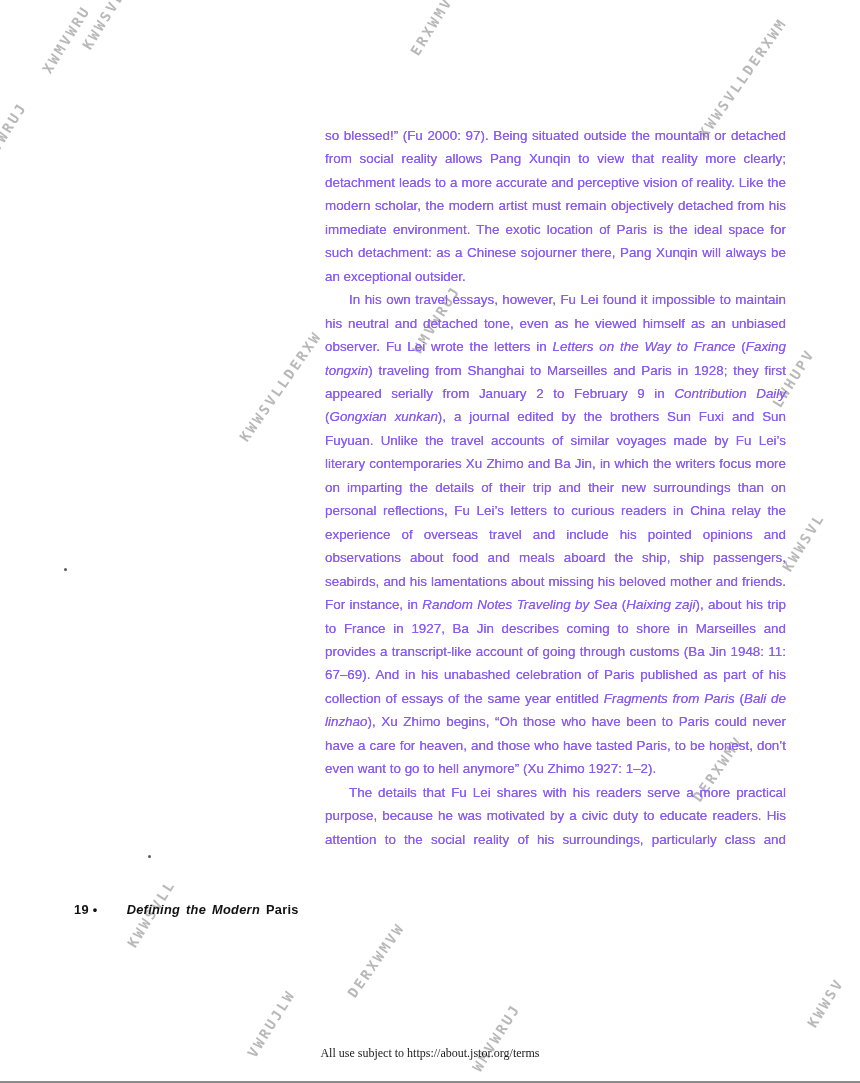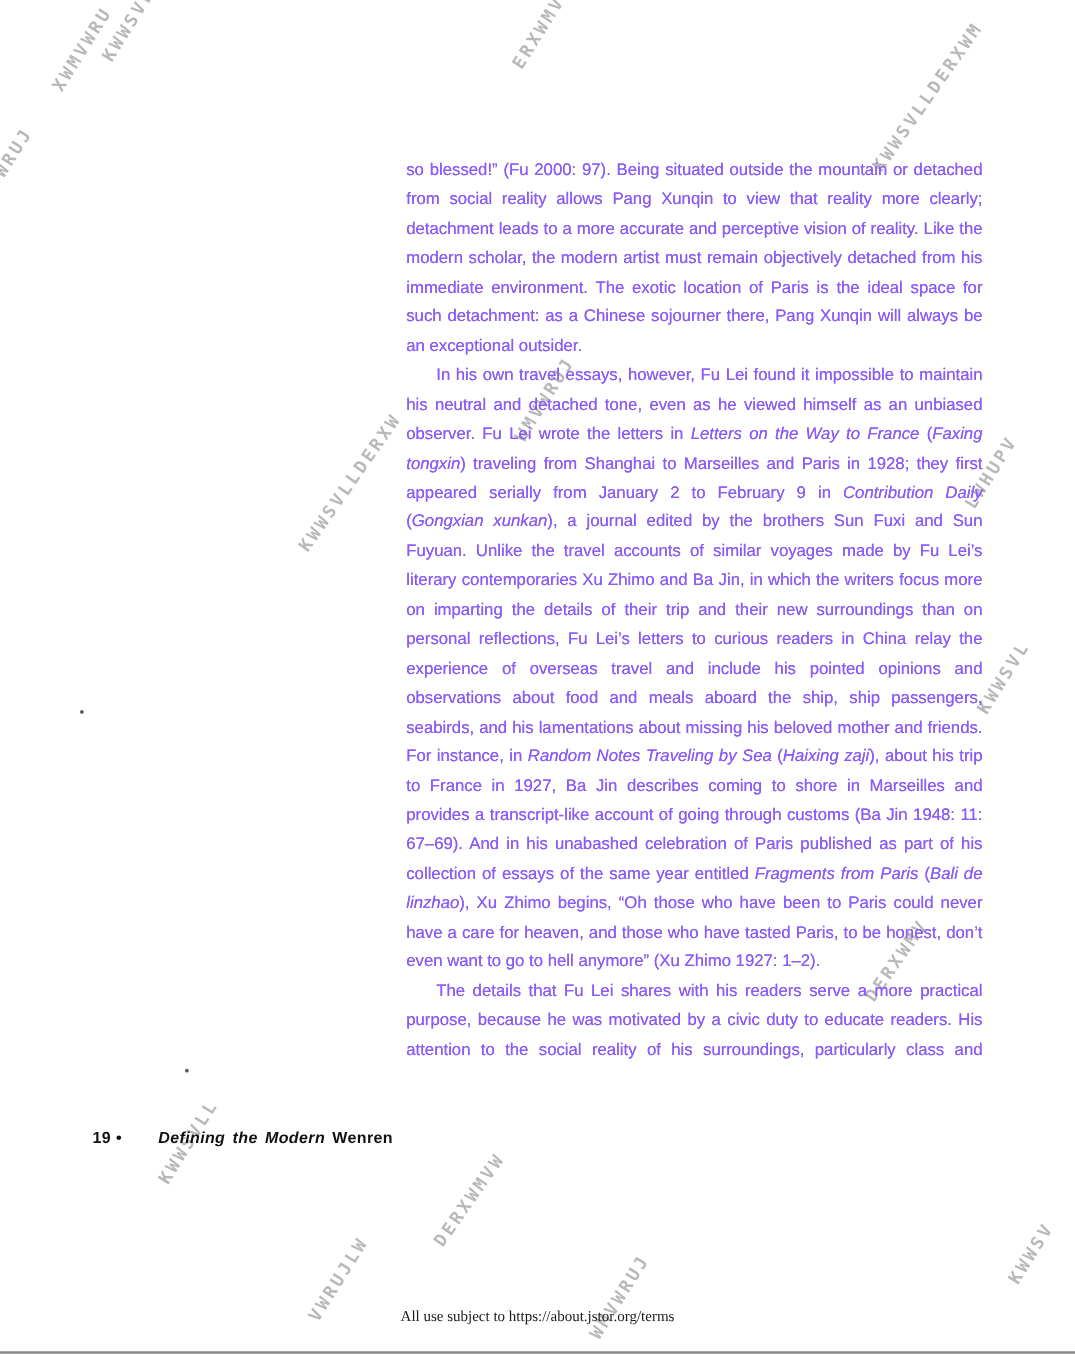--- a/index.html
+++ b/index.html
@@ -85,21 +85,21 @@
     </div>
 
   <div class="text-block" id="text-block">
       <p><span>so blessed!” (Fu 2000: 97). Being situated outside the mountain or detached from social reality allows Pang Xunqin to view that reality more clearly; detachment leads to a more accurate and perceptive vision of reality. Like the modern scholar, the modern artist must remain objectively detached from his immediate environment. The exotic location of Paris is the ideal space for such detachment: as a Chinese sojourner there, Pang Xunqin will always be an exceptional outsider.</span></p>
       <p class="indent"><span>In his own travel essays, however, Fu Lei found it impossible to maintain his neutral and detached tone, even as he viewed himself as an unbiased observer. Fu Lei wrote the letters in </span><em>Letters on the Way to France</em><span> (</span><em>Faxing tongxin</em><span>) traveling from Shanghai to Marseilles and Paris in 1928; they first appeared serially from January 2 to February 9 in </span><em>Contribution Daily</em><span> (</span><em>Gongxian xunkan</em><span>), a journal edited by the brothers Sun Fuxi and Sun Fuyuan. Unlike the travel accounts of similar voyages made by Fu Lei’s literary contemporaries Xu Zhimo and Ba Jin, in which the writers focus more on imparting the details of their trip and their new surroundings than on personal reflections, Fu Lei’s letters to curious readers in China relay the experience of overseas travel and include his pointed opinions and observations about food and meals aboard the ship, ship passengers, seabirds, and his lamentations about missing his beloved mother and friends. For instance, in </span><em>Random Notes Traveling by Sea</em><span> (</span><em>Haixing zaji</em><span>), about his trip to France in 1927, Ba Jin describes coming to shore in Marseilles and provides a transcript-like account of going through customs (Ba Jin 1948: 11: 67–69). And in his unabashed celebration of Paris published as part of his collection of essays of the same year entitled </span><em>Fragments from Paris</em><span> (</span><em>Bali de linzhao</em><span>), Xu Zhimo begins, “Oh those who have been to Paris could never have a care for heaven, and those who have tasted Paris, to be honest, don’t even want to go to hell anymore” (Xu Zhimo 1927: 1–2).</span></p>
       <p class="indent cont"><span>The details that Fu Lei shares with his readers serve a more practical purpose, because he was motivated by a civic duty to educate readers. His attention to the social reality of his surroundings, particularly class and</span></p>
     </div>
 
   <div class="running-foot">
     <span>19</span><span class="sep">•</span><span class="it">Defining the Modern</span>
-    <span>Wenren</span>
+    <span>Paris</span>
   </div>
 
   <div class="jstor-foot">
     <div class="jline2">All use subject to https://about.jstor.org/terms</div>
   </div>
 
   <div class="speck" style="left:64px; top:568px;"></div>
   <div class="speck" style="left:148px; top:855px;"></div>
   <div class="scan-edge"></div>
 

